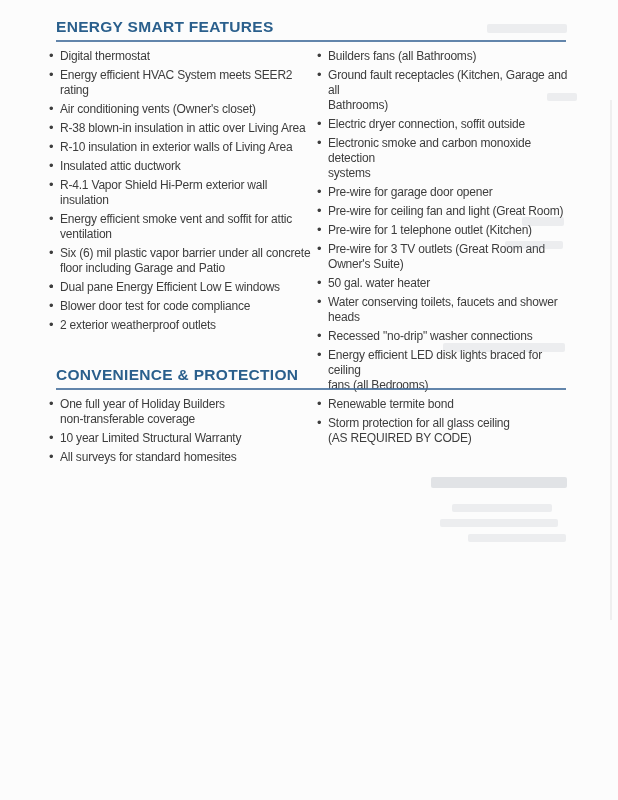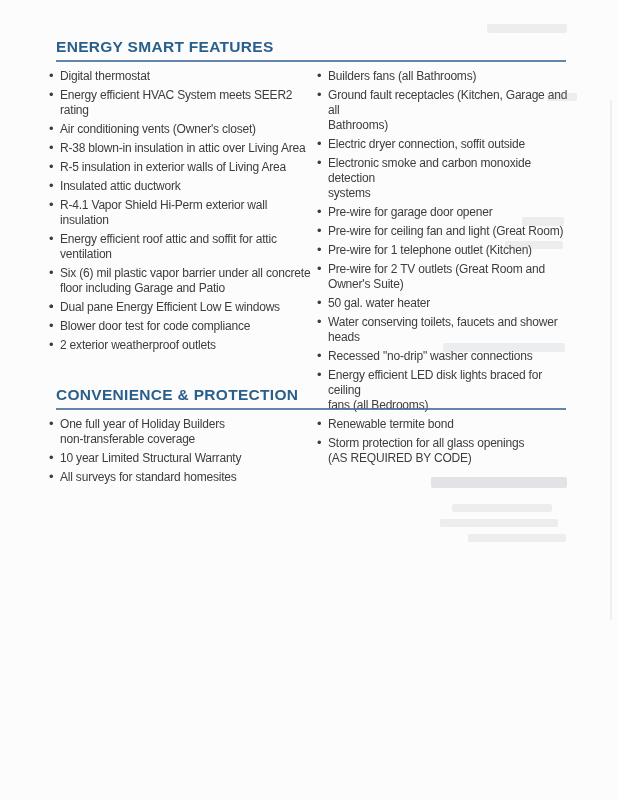--- a/index.html
+++ b/index.html
@@ -12,21 +12,20 @@
     position: relative;
     width: 618px;
     height: 800px;
     background: #fcfcfc;
     overflow: hidden;
   }
   .feature-section {
     position: absolute;
     left: 56px;
     width: 510px;
-    margin-top: 20px;
   }
   .section-title {
     margin: 0;
     font-size: 15.5px;
     font-weight: bold;
     letter-spacing: 0.3px;
     line-height: 18px;
     color: var(--heading, #2a5f8c);
   }
   .rule {
@@ -83,64 +82,64 @@
 <div class="page">
 
   <section class="feature-section" style="top:18px">
     <h2 class="section-title">ENERGY SMART FEATURES</h2>
     <div class="rule"></div>
     <ul class="col col-a">
         <li class="feature-item"><span class="bullet">•</span><span class="item-text">Digital thermostat</span></li>
         <li class="feature-item"><span class="bullet">•</span><span class="item-text">Energy efficient HVAC System meets SEER2 rating</span></li>
         <li class="feature-item"><span class="bullet">•</span><span class="item-text">Air conditioning vents (Owner's closet)</span></li>
         <li class="feature-item"><span class="bullet">•</span><span class="item-text">R-38 blown-in insulation in attic over Living Area</span></li>
-        <li class="feature-item"><span class="bullet">•</span><span class="item-text">R-5 insulation in exterior walls of Living Area</span></li>
+        <li class="feature-item"><span class="bullet">•</span><span class="item-text">R-10 insulation in exterior walls of Living Area</span></li>
         <li class="feature-item"><span class="bullet">•</span><span class="item-text">Insulated attic ductwork</span></li>
         <li class="feature-item"><span class="bullet">•</span><span class="item-text">R-4.1 Vapor Shield Hi-Perm exterior wall insulation</span></li>
-        <li class="feature-item"><span class="bullet">•</span><span class="item-text">Energy efficient roof attic and soffit for attic
+        <li class="feature-item"><span class="bullet">•</span><span class="item-text">Energy efficient smoke vent and soffit for attic
 ventilation</span></li>
         <li class="feature-item"><span class="bullet">•</span><span class="item-text">Six (6) mil plastic vapor barrier under all concrete
 floor including Garage and Patio</span></li>
         <li class="feature-item"><span class="bullet">•</span></li>
         <li class="feature-item"><span class="bullet">•</span><span class="item-text">Dual pane Energy Efficient Low E windows</span></li>
         <li class="feature-item"><span class="bullet">•</span><span class="item-text">Blower door test for code compliance</span></li>
         <li class="feature-item"><span class="bullet">•</span><span class="item-text">2 exterior weatherproof outlets</span></li>
       </ul>
     <ul class="col col-b">
         <li class="feature-item"><span class="bullet">•</span><span class="item-text">Builders fans (all Bathrooms)</span></li>
         <li class="feature-item"><span class="bullet">•</span><span class="item-text">Ground fault receptacles (Kitchen, Garage and all
 Bathrooms)</span></li>
         <li class="feature-item"><span class="bullet">•</span><span class="item-text">Electric dryer connection, soffit outside</span></li>
         <li class="feature-item"><span class="bullet">•</span><span class="item-text">Electronic smoke and carbon monoxide detection
 systems</span></li>
         <li class="feature-item"><span class="bullet">•</span><span class="item-text">Pre-wire for garage door opener</span></li>
         <li class="feature-item"><span class="bullet">•</span><span class="item-text">Pre-wire for ceiling fan and light (Great Room)</span></li>
         <li class="feature-item"><span class="bullet">•</span><span class="item-text">Pre-wire for 1 telephone outlet (Kitchen)</span></li>
-        <li class="feature-item"><span class="bullet">•</span><span class="item-text">Pre-wire for 2 TV outlets (Great Room and
+        <li class="feature-item"><span class="bullet">•</span><span class="item-text">Pre-wire for 3 TV outlets (Great Room and
 Owner's Suite)</span></li>
         <li class="feature-item"><span class="bullet">•</span><span class="item-text">50 gal. water heater</span></li>
         <li class="feature-item"><span class="bullet">•</span><span class="item-text">Water conserving toilets, faucets and shower heads</span></li>
         <li class="feature-item"><span class="bullet">•</span><span class="item-text">Recessed "no-drip" washer connections</span></li>
         <li class="feature-item"><span class="bullet">•</span><span class="item-text">Energy efficient LED disk lights braced for ceiling
 fans (all Bedrooms)</span></li>
       </ul>
   </section>
 
   <section class="feature-section" style="top:366px">
     <h2 class="section-title">CONVENIENCE &amp; PROTECTION</h2>
     <div class="rule"></div>
     <ul class="col col-a">
         <li class="feature-item"><span class="bullet">•</span><span class="item-text">One full year of Holiday Builders
 non-transferable coverage</span></li>
         <li class="feature-item"><span class="bullet">•</span><span class="item-text">10 year Limited Structural Warranty</span></li>
         <li class="feature-item"><span class="bullet">•</span><span class="item-text">All surveys for standard homesites</span></li>
       </ul>
     <ul class="col col-b">
         <li class="feature-item"><span class="bullet">•</span><span class="item-text">Renewable termite bond</span></li>
-        <li class="feature-item"><span class="bullet">•</span><span class="item-text">Storm protection for all glass openings
+        <li class="feature-item"><span class="bullet">•</span><span class="item-text">Storm protection for all glass ceiling
 (AS REQUIRED BY CODE)</span></li>
       </ul>
   </section>
 
   <div class="ghost" style="left:487px; top:24px;  width:80px;  height:9px;"></div>
   <div class="ghost" style="left:547px; top:93px;  width:30px;  height:8px;"></div>
   <div class="ghost" style="left:522px; top:217px; width:42px;  height:9px;"></div>
   <div class="ghost" style="left:505px; top:241px; width:58px;  height:8px;"></div>
   <div class="ghost" style="left:443px; top:343px; width:122px; height:9px;"></div>
   <div class="ghost strong" style="left:431px; top:477px; width:136px; height:11px;"></div>

